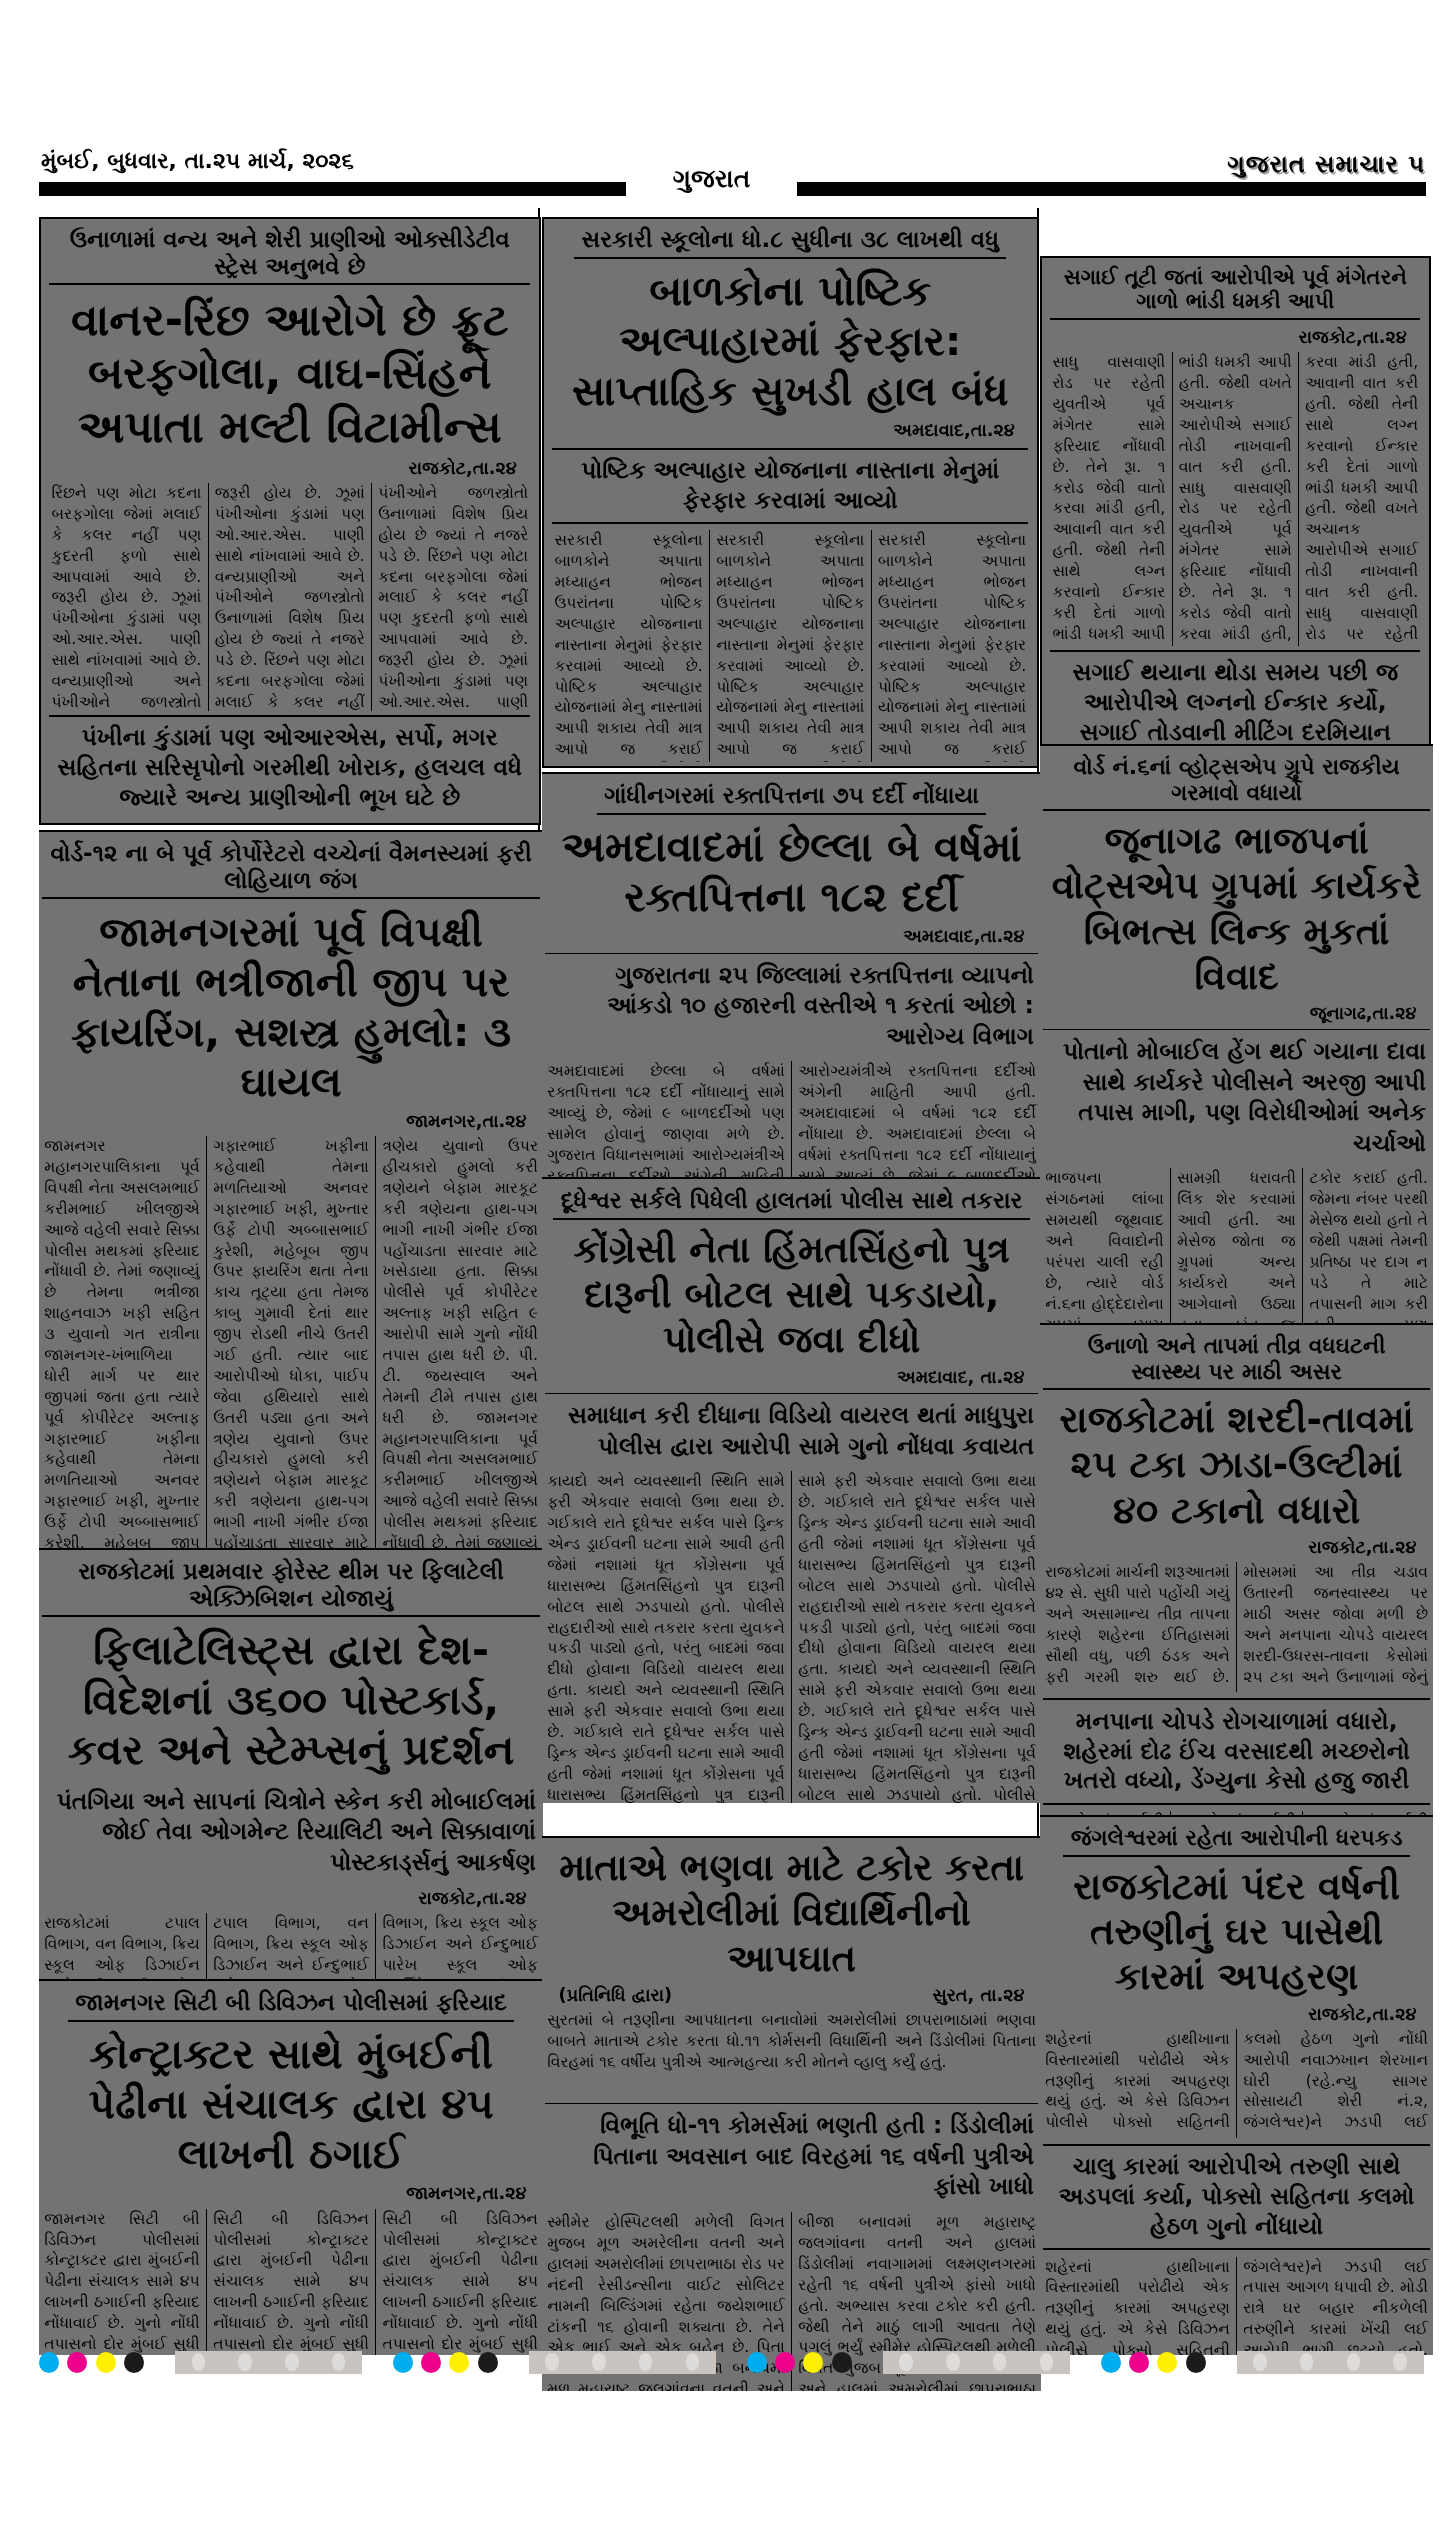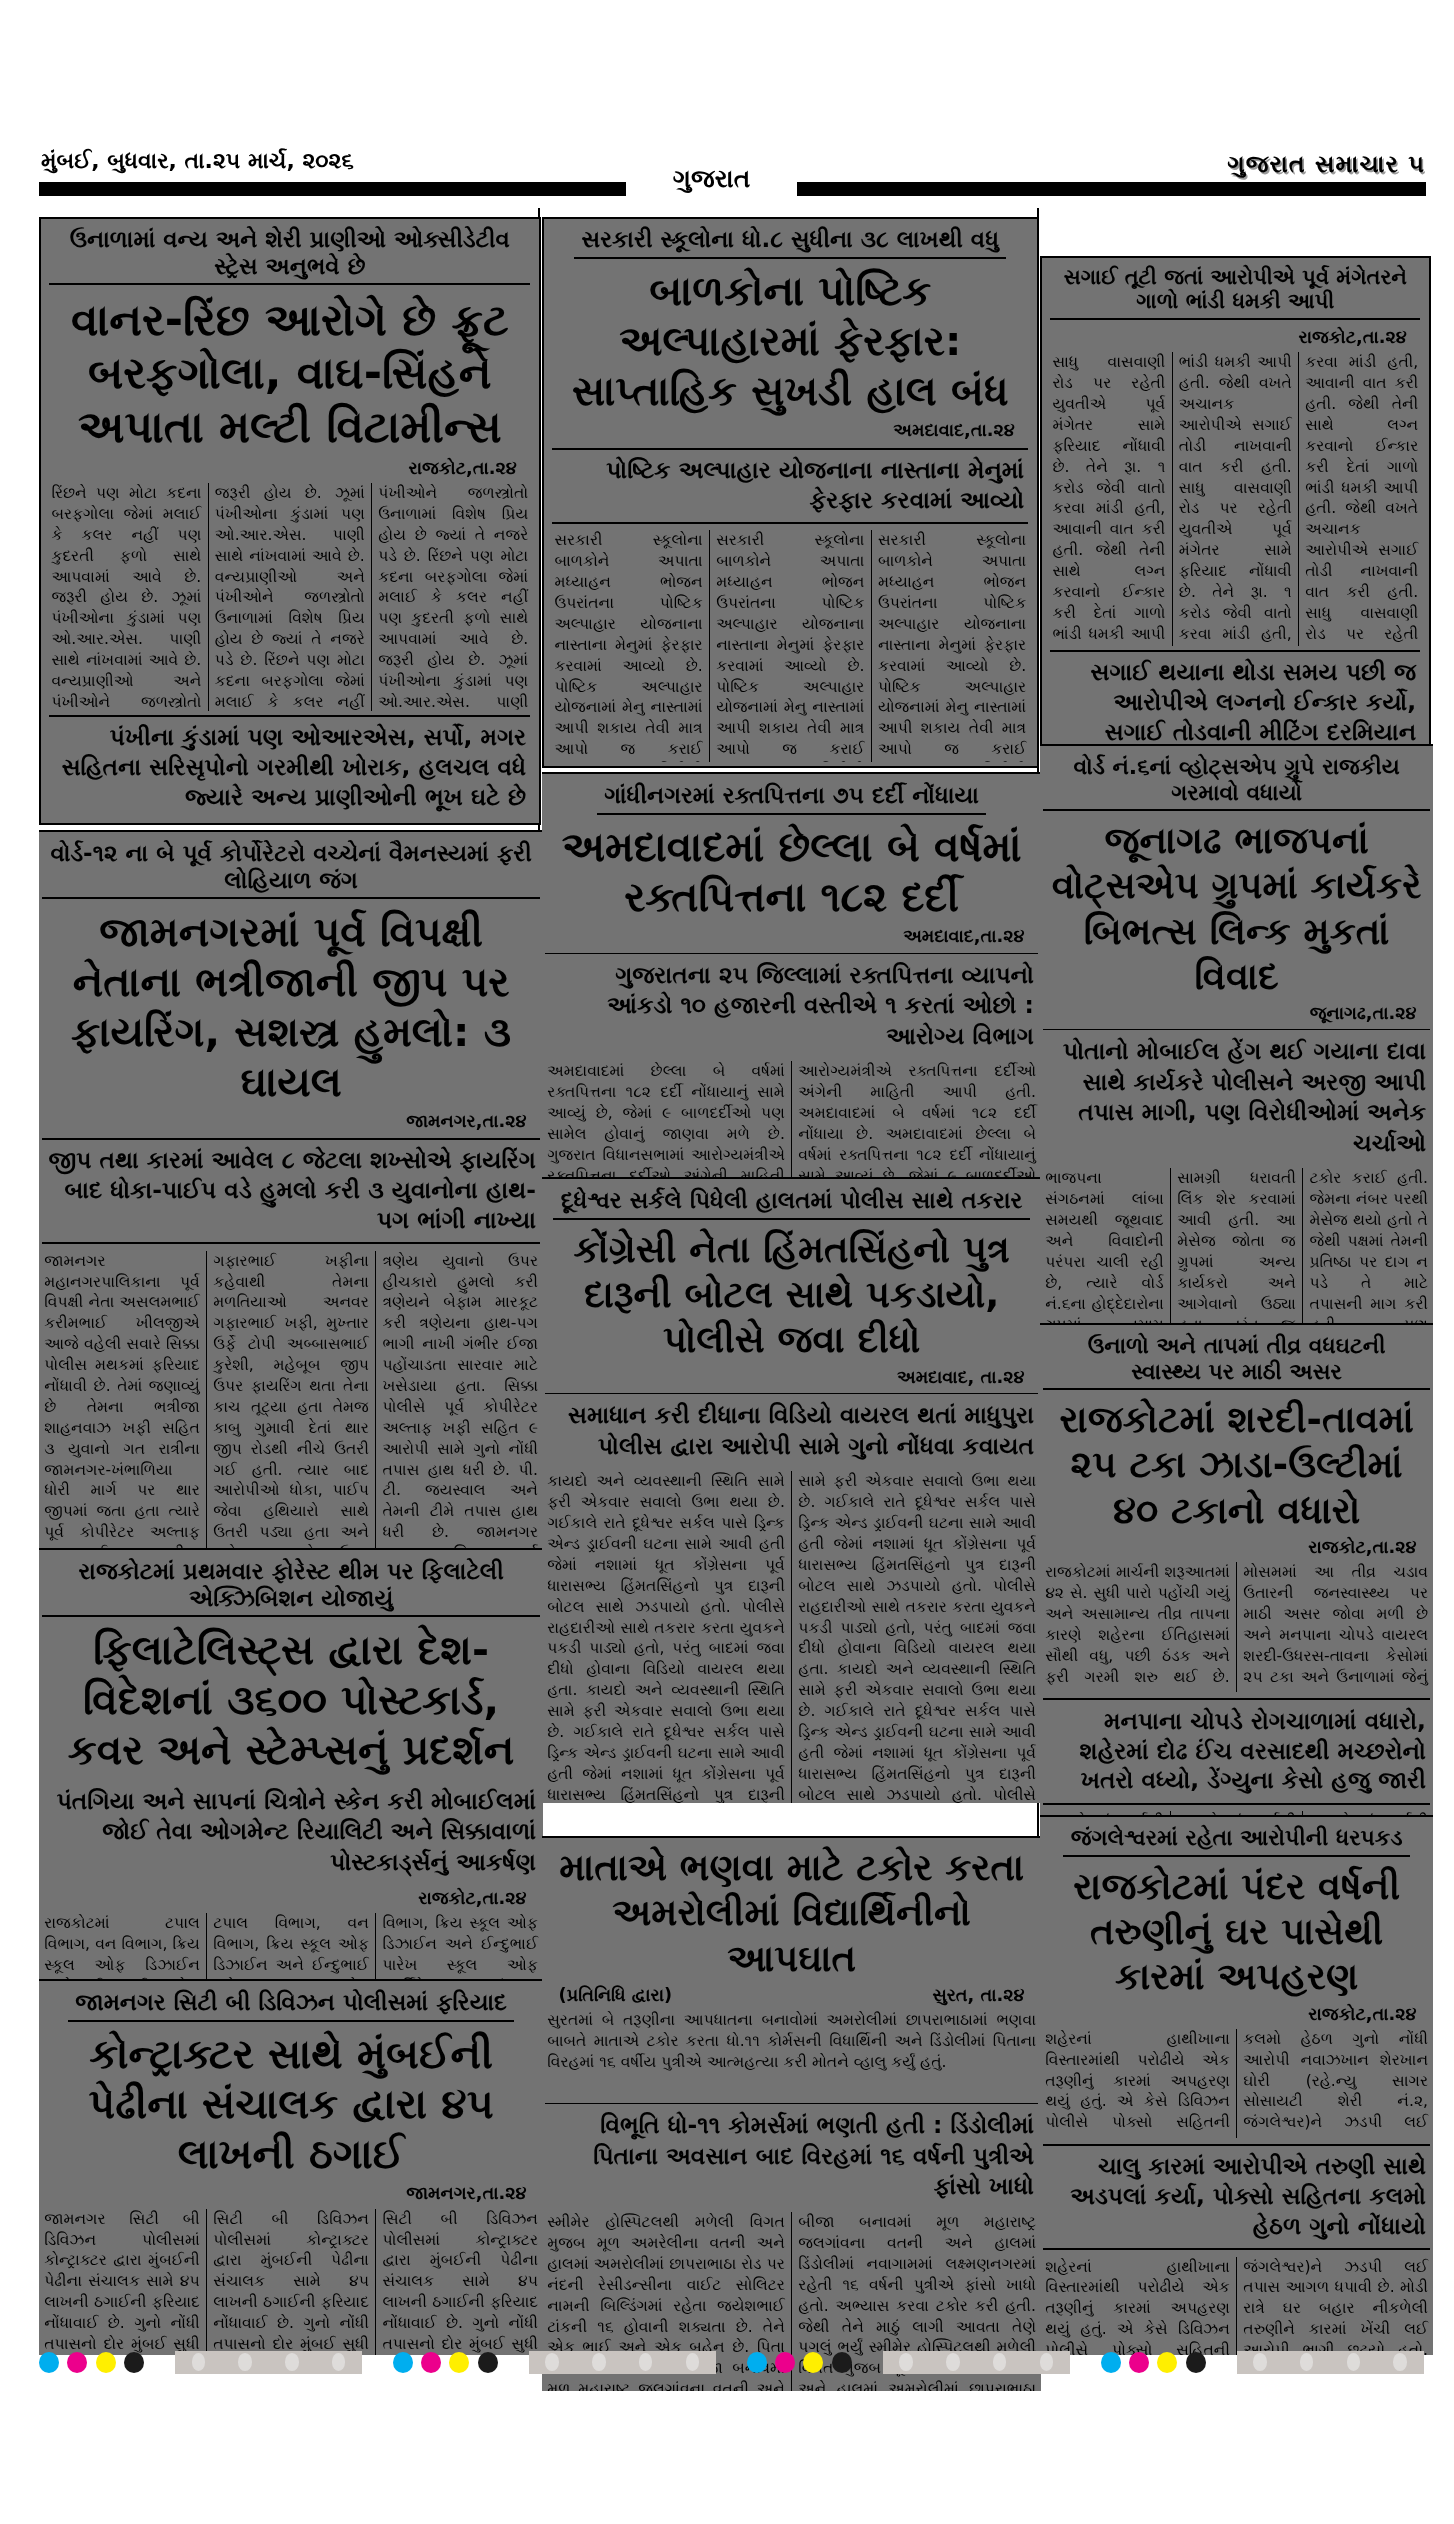--- a/index.html
+++ b/index.html
@@ -18,21 +18,21 @@
   .boxed{border:2.1px solid #000;padding:4.2px 8.3px;}
   .ruled-top{border-top:2.1px solid #000;padding:5.2px 3.1px 0 3.1px;}
   .kicker{text-align:center;margin:3.1px 0 5.2px 0;}
   .kicker span{display:inline-block;font-size:23px;font-weight:700;border-bottom:2.6px solid #000;
                padding:0 7.3px 4.2px 7.3px;line-height:1.15;}
   .headline{text-align:center;font-weight:700;line-height:1.22;margin:2.1px 5.2px;}
   .h-xl{font-size:44px;} .h-lg{font-size:41px;} .h-md{font-size:37px;}
   .date-row{display:flex;justify-content:space-between;align-items:flex-end;
             font-size:17.7px;font-weight:700;padding:2.1px 13.5px;}
   .date-row .spacer{flex:1;}
-  .banner{font-size:23.4px;font-weight:700;text-align:right;line-height:1.28;
+  .banner{font-size:23.4px;font-weight:700;text-align:center;line-height:1.28;
           border-top:2.1px solid #000;border-bottom:2.1px solid #000;padding:6.2px 4.2px;margin:4.2px 0;}
   .banner.no-bottom{border-bottom:none;}
   .subhead{font-size:23.4px;font-weight:700;text-align:right;line-height:1.3;
            border-top:1.6px solid #000;padding:6.2px 4.2px;margin:3.1px 0 2.1px 0;}
   .body{flex:1;overflow:hidden;font-size:15.6px;line-height:1.34;text-align:justify;
         column-gap:13.5px;column-rule:1px solid #000;padding:2.1px 2.1px;}
   .c3{column-count:3;} .c2{column-count:2;}
   
   .regstrip{position:absolute;left:39px;top:2350px;width:1387px;height:24px;
             display:flex;align-items:center;gap:31px;overflow:hidden;}
@@ -66,21 +66,20 @@
     <div class="banner no-bottom" style="margin-bottom:0;">પંખીના કુંડામાં પણ ઓઆરએસ, સર્પો, મગર સહિતના સરિસૃપોનો ગરમીથી ખોરાક, હલચલ વધે જ્યારે અન્ય પ્રાણીઓની ભૂખ ઘટે છે</div>
   </div>
 
   <div class="article ruled-top" style="left:39px;top:830px;width:498px;height:714px;">
     <div class="kicker"><span>વોર્ડ-૧૨ ના બે પૂર્વ કોર્પોરેટરો વચ્ચેનાં વૈમનસ્યમાં ફરી લોહિયાળ જંગ</span></div>
     <div class="headline h-lg">જામનગરમાં પૂર્વ વિપક્ષી નેતાના ભત્રીજાની જીપ પર ફાયરિંગ, સશસ્ત્ર હુમલો: ૩ ઘાયલ</div>
     <div class="date-row">
         <span class="spacer"></span>
         <span>જામનગર,તા.૨૪</span>
       </div>
-    <div class="banner">જીપ તથા કારમાં આવેલ ૮ જેટલા શખ્સોએ ફાયરિંગ બાદ ધોકા-પાઈપ વડે હુમલો કરી ૩ યુવાનોના હાથ-પગ ભાંગી નાખ્યા</div>
     <div class="body c3">જામનગર મહાનગરપાલિકાના પૂર્વ વિપક્ષી નેતા અસલમભાઈ કરીમભાઈ ખીલજીએ આજે વહેલી સવારે સિક્કા પોલીસ મથકમાં ફરિયાદ નોંધાવી છે. તેમાં જણાવ્યું છે તેમના ભત્રીજા શાહનવાઝ ખફી સહિત ૩ યુવાનો ગત રાત્રીના જામનગર-ખંભાળિયા ધોરી માર્ગ પર થાર જીપમાં જતા હતા ત્યારે પૂર્વ કોપીરેટર અલ્તાફ ગફારભાઈ ખફીના કહેવાથી તેમના મળતિયાઓ અનવર ગફારભાઈ ખફી, મુખ્તાર ઉર્ફે ટોપી અબ્બાસભાઈ કુરેશી, મહેબૂબ જીપ ઉપર ફાયરિંગ થતા તેના કાચ તૂટ્યા હતા તેમજ કાબુ ગુમાવી દેતાં થાર જીપ રોડથી નીચે ઉતરી ગઈ હતી. ત્યાર બાદ આરોપીઓ ધોકા, પાઈપ જેવા હથિયારો સાથે ઉતરી પડ્યા હતા અને ત્રણેય યુવાનો ઉપર હીચકારો હુમલો કરી ત્રણેયને બેફામ મારકૂટ કરી ત્રણેયના હાથ-પગ ભાગી નાખી ગંભીર ઈજા પહોંચાડતા સારવાર માટે ખસેડાયા હતા. સિક્કા પોલીસે પૂર્વ કોપીરેટર અલ્તાફ ખફી સહિત ૯ આરોપી સામે ગુનો નોંધી તપાસ હાથ ધરી છે. પી. ટી. જયસ્વાલ અને તેમની ટીમે તપાસ હાથ ધરી છે. જામનગર મહાનગરપાલિકાના પૂર્વ વિપક્ષી નેતા અસલમભાઈ કરીમભાઈ ખીલજીએ આજે વહેલી સવારે સિક્કા પોલીસ મથકમાં ફરિયાદ નોંધાવી છે. તેમાં જણાવ્યું છે તેમના ભત્રીજા શાહનવાઝ ખફી સહિત ૩ યુવાનો ગત રાત્રીના જામનગર-ખંભાળિયા ધોરી માર્ગ પર થાર જીપમાં જતા હતા ત્યારે પૂર્વ કોપીરેટર અલ્તાફ ગફારભાઈ ખફીના કહેવાથી તેમના મળતિયાઓ અનવર ગફારભાઈ ખફી, મુખ્તાર ઉર્ફે ટોપી અબ્બાસભાઈ કુરેશી, મહેબૂબ જીપ ઉપર ફાયરિંગ થતા તેના કાચ તૂટ્યા હતા તેમજ કાબુ ગુમાવી દેતાં થાર જીપ રોડથી નીચે ઉતરી ગઈ હતી. ત્યાર બાદ આરોપીઓ ધોકા, પાઈપ જેવા હથિયારો સાથે ઉતરી પડ્યા હતા અને ત્રણેય યુવાનો ઉપર હીચકારો હુમલો કરી ત્રણેયને બેફામ મારકૂટ કરી ત્રણેયના હાથ-પગ ભાગી નાખી ગંભીર ઈજા પહોંચાડતા સારવાર માટે ખસેડાયા હતા. સિક્કા પોલીસે પૂર્વ કોપીરેટર અલ્તાફ ખફી સહિત ૯ આરોપી સામે ગુનો નોંધી તપાસ હાથ ધરી છે. પી. ટી. જયસ્વાલ અને તેમની ટીમે તપાસ હાથ ધરી છે. જામનગર મહાનગરપાલિકાના પૂર્વ વિપક્ષી નેતા અસલમભાઈ કરીમભાઈ ખીલજીએ આજે વહેલી સવારે સિક્કા પોલીસ મથકમાં ફરિયાદ નોંધાવી છે. તેમાં જણાવ્યું છે તેમના ભત્રીજા શાહનવાઝ ખફી સહિત ૩ યુવાનો ગત રાત્રીના જામનગર-ખંભાળિયા ધોરી માર્ગ પર થાર જીપમાં જતા હતા ત્યારે પૂર્વ કોપીરેટર અલ્તાફ ગફારભાઈ ખફીના કહેવાથી તેમના મળતિયાઓ અનવર ગફારભાઈ ખફી, મુખ્તાર ઉર્ફે ટોપી અબ્બાસભાઈ કુરેશી, મહેબૂબ જીપ ઉપર ફાયરિંગ થતા તેના કાચ તૂટ્યા હતા તેમજ કાબુ ગુમાવી દેતાં થાર જીપ રોડથી નીચે ઉતરી ગઈ હતી. ત્યાર બાદ આરોપીઓ ધોકા, પાઈપ જેવા હથિયારો સાથે ઉતરી પડ્યા હતા અને ત્રણેય યુવાનો ઉપર હીચકારો હુમલો કરી ત્રણેયને બેફામ મારકૂટ કરી ત્રણેયના હાથ-પગ ભાગી નાખી ગંભીર ઈજા પહોંચાડતા સારવાર માટે ખસેડાયા હતા. સિક્કા પોલીસે પૂર્વ કોપીરેટર અલ્તાફ ખફી સહિત ૯ આરોપી સામે ગુનો નોંધી તપાસ હાથ ધરી છે. પી. ટી. જયસ્વાલ અને તેમની ટીમે તપાસ હાથ ધરી છે. જામનગર મહાનગરપાલિકાના પૂર્વ વિપક્ષી નેતા અસલમભાઈ કરીમભાઈ ખીલજીએ આજે વહેલી સવારે સિક્કા પોલીસ મથકમાં ફરિયાદ નોંધાવી છે. તેમાં જણાવ્યું છે તેમના ભત્રીજા શાહનવાઝ ખફી સહિત ૩ યુવાનો ગત રાત્રીના જામનગર-ખંભાળિયા ધોરી માર્ગ પર થાર જીપમાં જતા હતા ત્યારે પૂર્વ કોપીરેટર અલ્તાફ ગફારભાઈ ખફીના કહેવાથી તેમના મળતિયાઓ અનવર ગફારભાઈ ખફી, મુખ્તાર ઉર્ફે ટોપી અબ્બાસભાઈ કુરેશી, મહેબૂબ જીપ ઉપર ફાયરિંગ થતા તેના કાચ તૂટ્યા હતા તેમજ કાબુ ગુમાવી દેતાં થાર જીપ રોડથી નીચે ઉતરી ગઈ હતી. ત્યાર બાદ આરોપીઓ ધોકા, પાઈપ જેવા હથિયારો સાથે ઉતરી પડ્યા હતા અને ત્રણેય યુવાનો ઉપર હીચકારો હુમલો કરી ત્રણેયને બેફામ મારકૂટ કરી ત્રણેયના હાથ-પગ ભાગી નાખી ગંભીર ઈજા પહોંચાડતા સારવાર માટે ખસેડાયા હતા. સિક્કા પોલીસે પૂર્વ કોપીરેટર અલ્તાફ ખફી સહિત ૯ આરોપી સામે ગુનો નોંધી તપાસ હાથ ધરી છે. પી. ટી. જયસ્વાલ અને તેમની ટીમે તપાસ હાથ ધરી છે.</div>
   </div>
 
   <div class="article ruled-top" style="left:39px;top:1548px;width:498px;height:427px;">
     <div class="kicker"><span>રાજકોટમાં પ્રથમવાર ફોરેસ્ટ થીમ પર ફિલાટેલી એક્ઝિબિશન યોજાયું</span></div>
     <div class="headline h-lg">ફિલાટેલિસ્ટ્સ દ્વારા દેશ-વિદેશનાં ૩૬૦૦ પોસ્ટકાર્ડ, કવર અને સ્ટેમ્પ્સનું પ્રદર્શન</div>
     <div class="subhead" style="border-top:none;">પંતગિયા અને સાપનાં ચિત્રોને સ્કેન કરી મોબાઈલમાં જોઈ તેવા ઓગમેન્ટ રિયાલિટી અને સિક્કાવાળાં પોસ્ટકાર્ડ્સનું આકર્ષણ</div>
     <div class="date-row">
         <span class="spacer"></span>
         <span>રાજકોટ,તા.૨૪</span>

